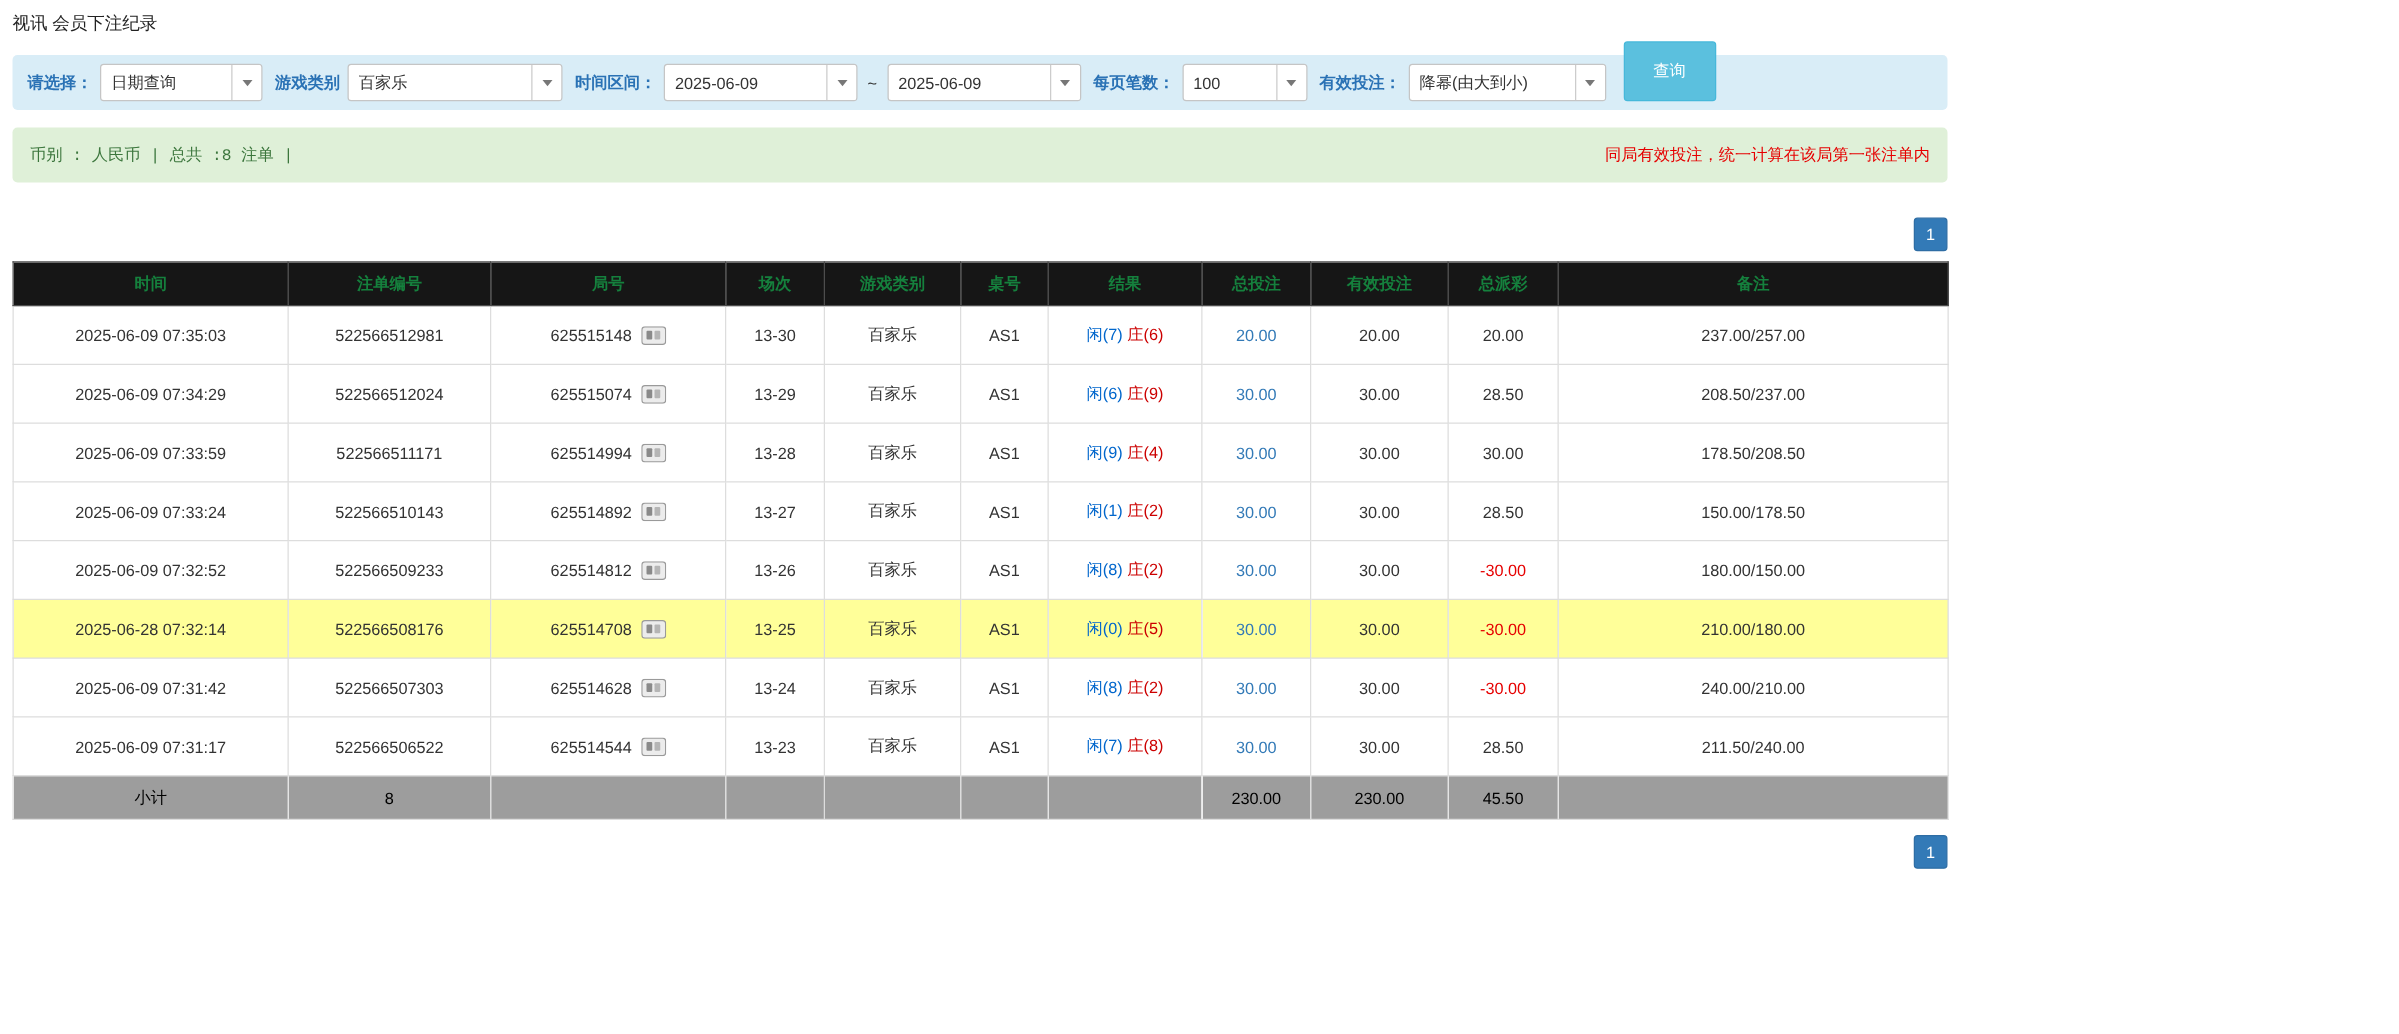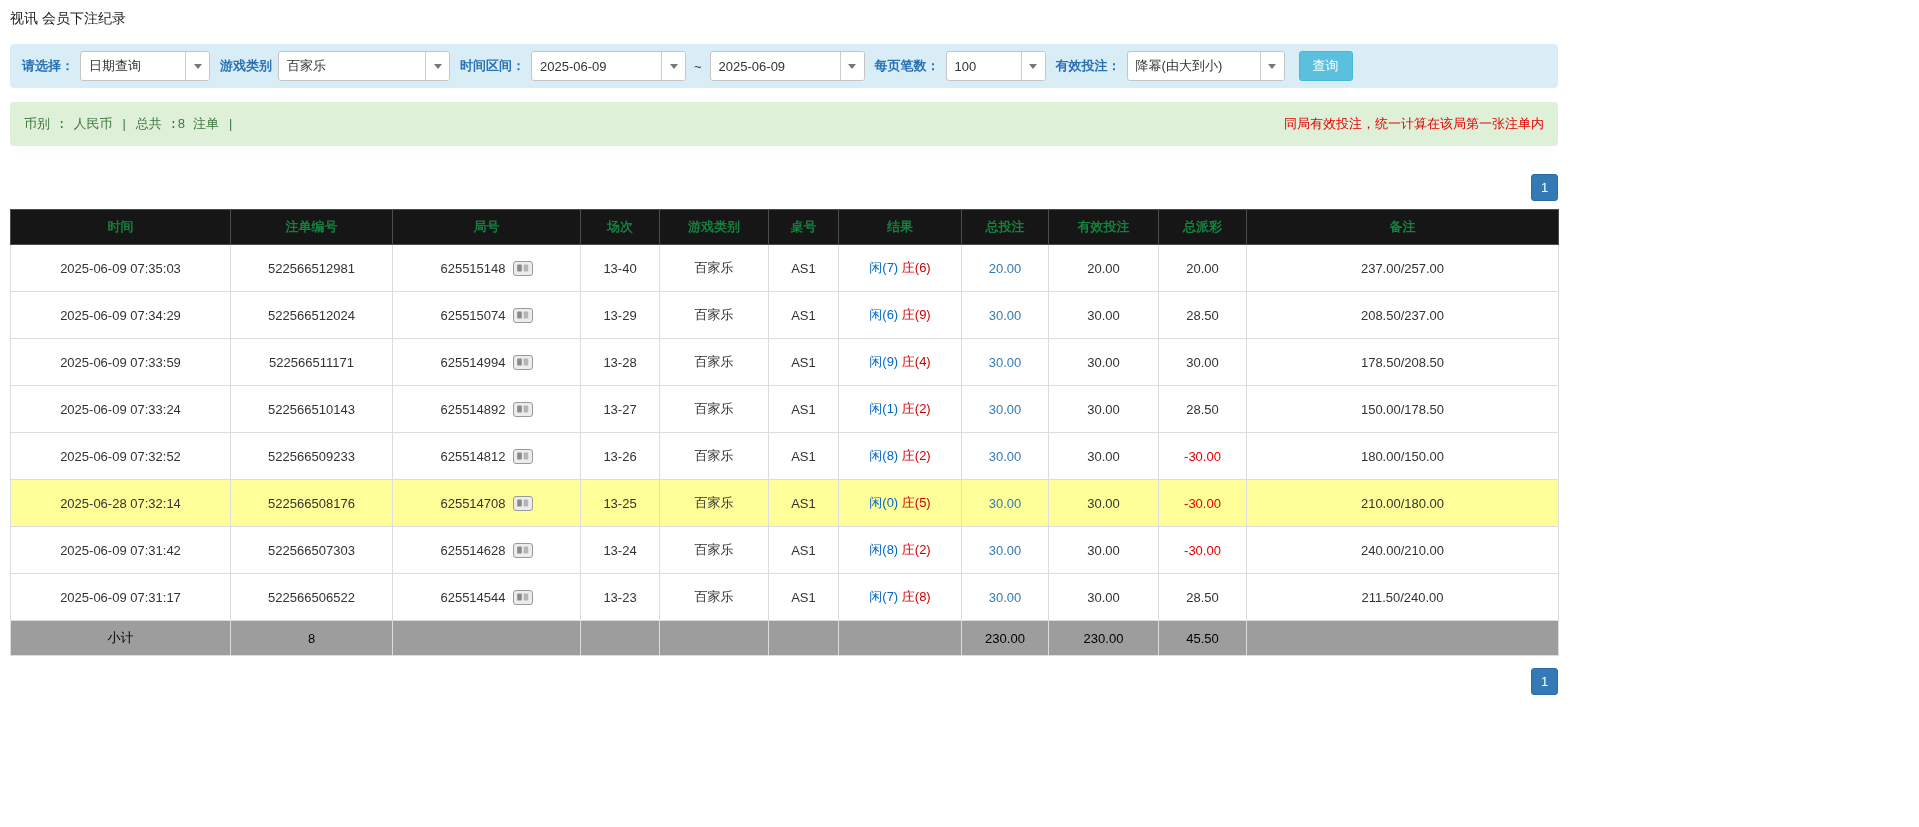--- a/index.html
+++ b/index.html
@@ -71,22 +71,22 @@
   .w-game   { width: 172px; }
   .w-date   { width: 155px; }
   .w-size   { width: 100px; }
   .w-sort   { width: 158px; }
   .tilde { color: #333; padding: 0 2px; }
   .search-btn {
     background: var(--button-blue, #5bc0de);
     border: 1px solid #46b8da;
     color: #fff;
     border-radius: 3px;
-    height: 30px;
-    padding: 0 13px;
+    height: 48px;
+    padding: 0 23px;
     font-size: 13px;
     cursor: pointer;
     margin-left: 4px;
     font-family: inherit;
   }
 
   
   .summary-bar {
     margin-top: 14px;
     background: var(--summary-bg, #dff0d8);
@@ -268,21 +268,21 @@
         <tr>
           <td>2025-06-09 07:35:03</td>
           <td>522566512981</td>
           <td><span class="round-wrap">625515148 <span class="round-icon">
                 <svg width="20" height="15" viewBox="0 0 20 15">
                   <rect x="0.5" y="0.5" width="19" height="14" rx="2.5" fill="#ececec" stroke="#9a9a9a"></rect>
                   <rect x="4.2" y="3.6" width="4.6" height="7" rx="0.8" fill="#8a8a8a"></rect>
                   <rect x="10.6" y="3.6" width="4.6" height="7" rx="0.8" fill="#b5b5b5"></rect>
                 </svg>
               </span></span></td>
-          <td>13-40</td>
+          <td>13-30</td>
           <td>百家乐</td>
           <td>AS1</td>
           <td><span class="res-player">闲(7)</span> <span class="res-banker">庄(6)</span></td>
           <td><span class="bet-link">20.00</span></td>
           <td>20.00</td>
           <td class="">20.00</td>
           <td>237.00/257.00</td>
         </tr>
         <tr>
           <td>2025-06-09 07:34:29</td>

